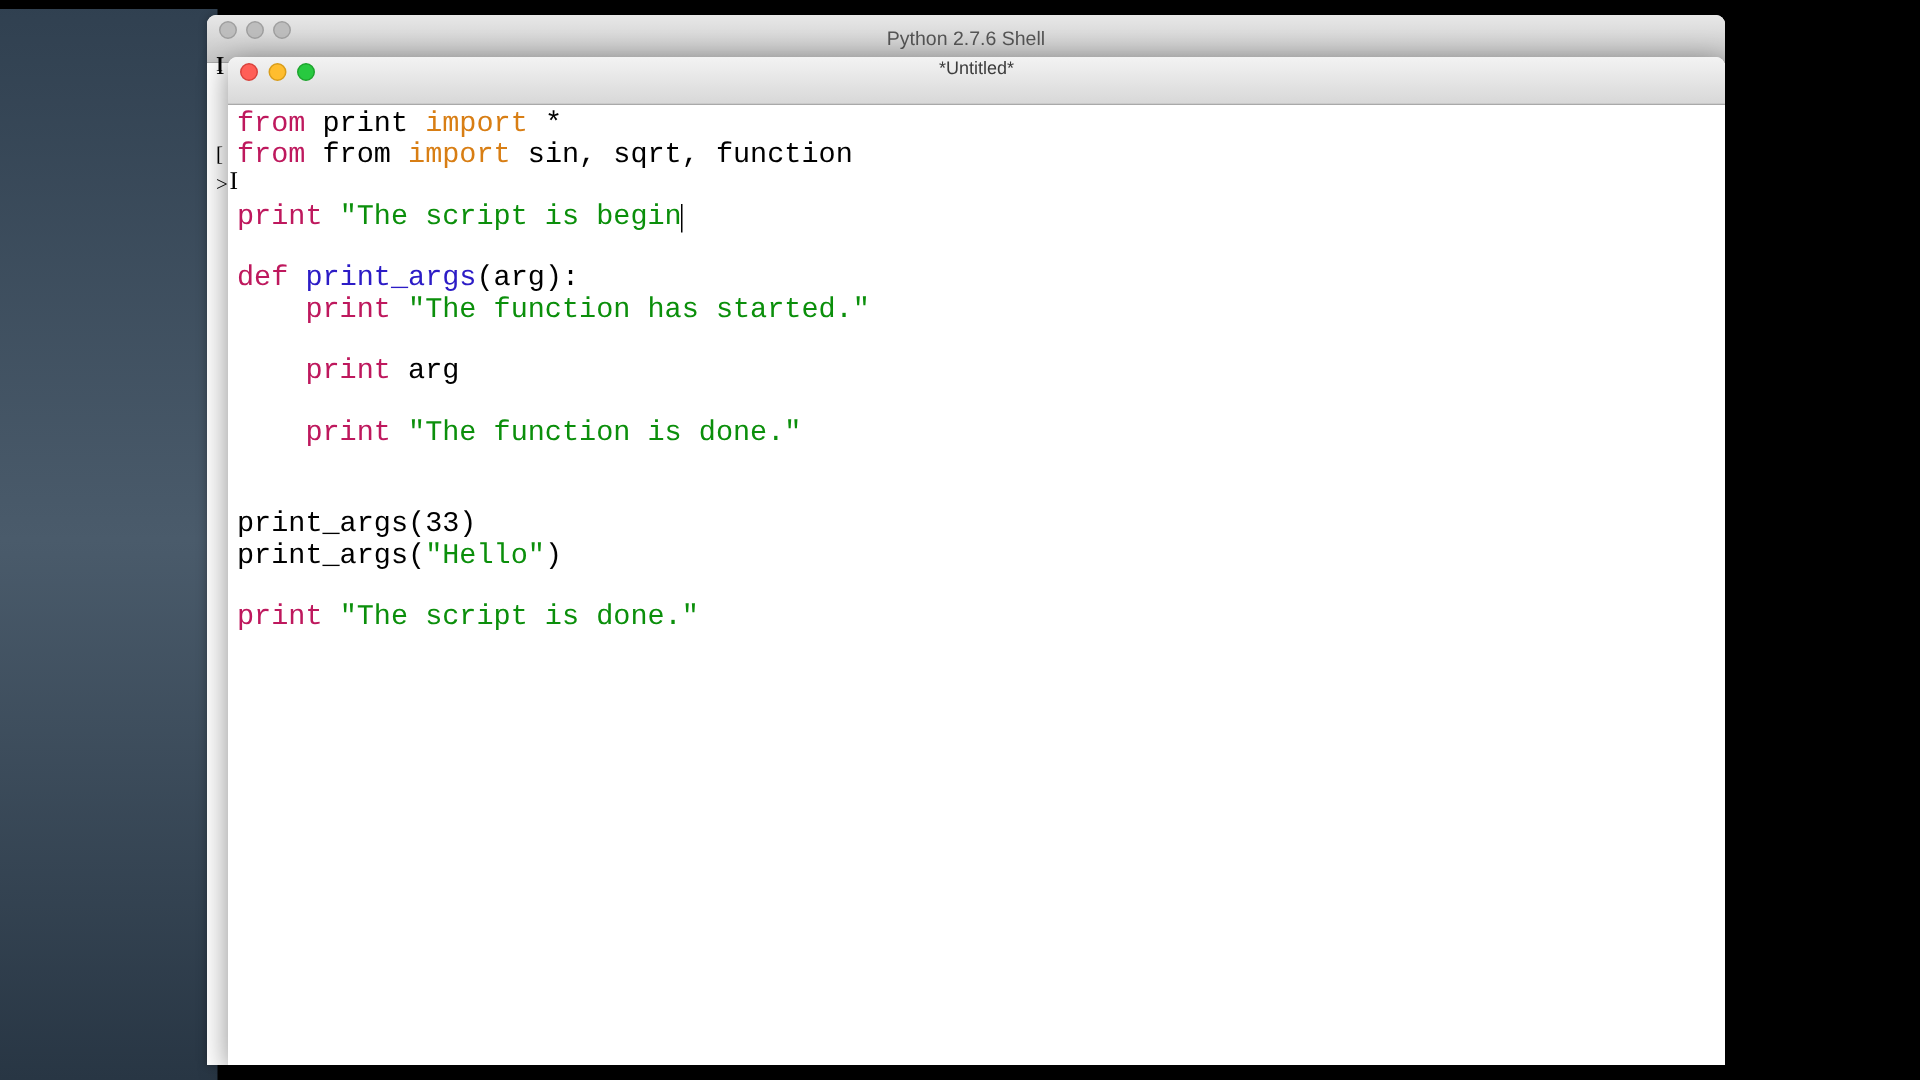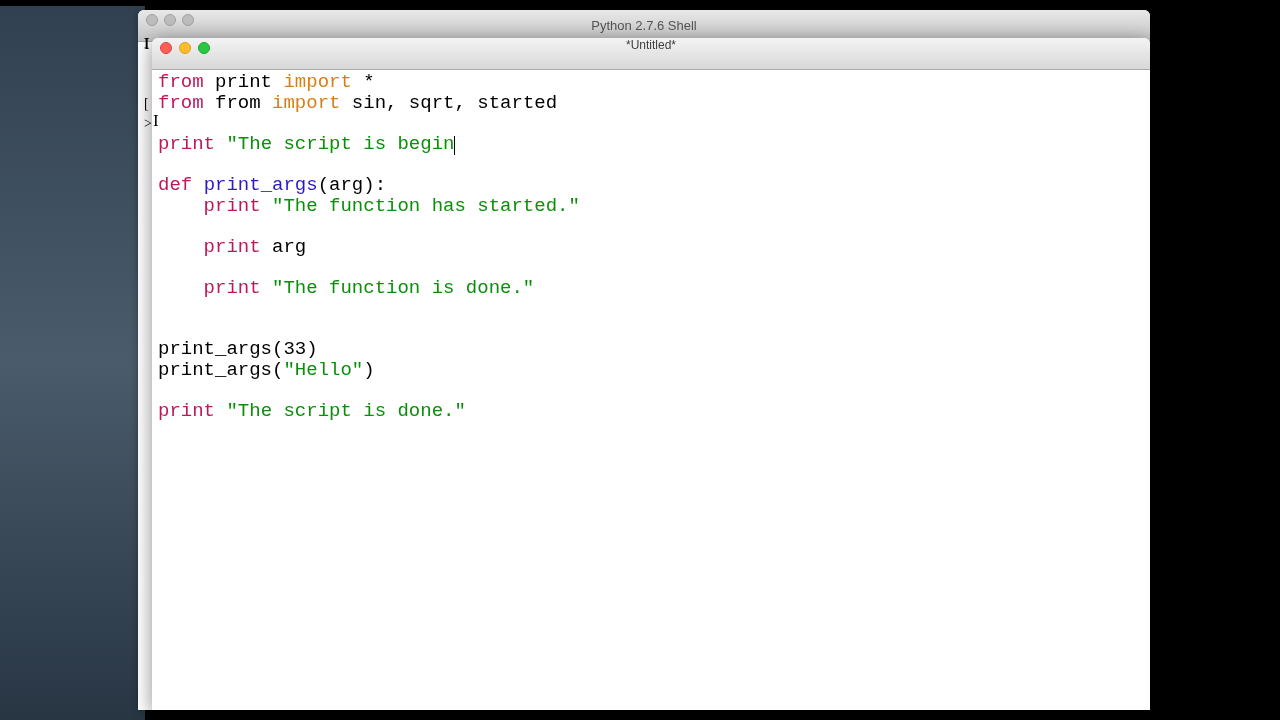--- a/index.html
+++ b/index.html
@@ -149,21 +149,21 @@
   <div class="front-titlebar">
     <div class="traffic">
       <div class="tl-close"></div>
       <div class="tl-min"></div>
       <div class="tl-zoom"></div>
     </div>
     <span>*Untitled*</span>
   </div>
 
   <div class="editor"><span class="kw">from</span><span> print </span><span class="import-kw">import</span><span> *</span>
-<span class="kw">from</span><span> from </span><span class="import-kw">import</span><span> sin, sqrt, started</span>
+<span class="kw">from</span><span> from </span><span class="import-kw">import</span><span> sin, sqrt, function</span>
 <span></span>
 <span class="kw">print</span><span> </span><span class="str">"The script is begin</span><span class="cursor"></span>
 <span></span>
 <span class="kw">def</span><span> </span><span class="fn">print_args</span><span>(arg):</span>
 <span>    </span><span class="kw">print</span><span> </span><span class="str">"The function has started."</span>
 <span></span>
 <span>    </span><span class="kw">print</span><span> arg</span>
 <span></span>
 <span>    </span><span class="kw">print</span><span> </span><span class="str">"The function is done."</span>
 <span></span>

